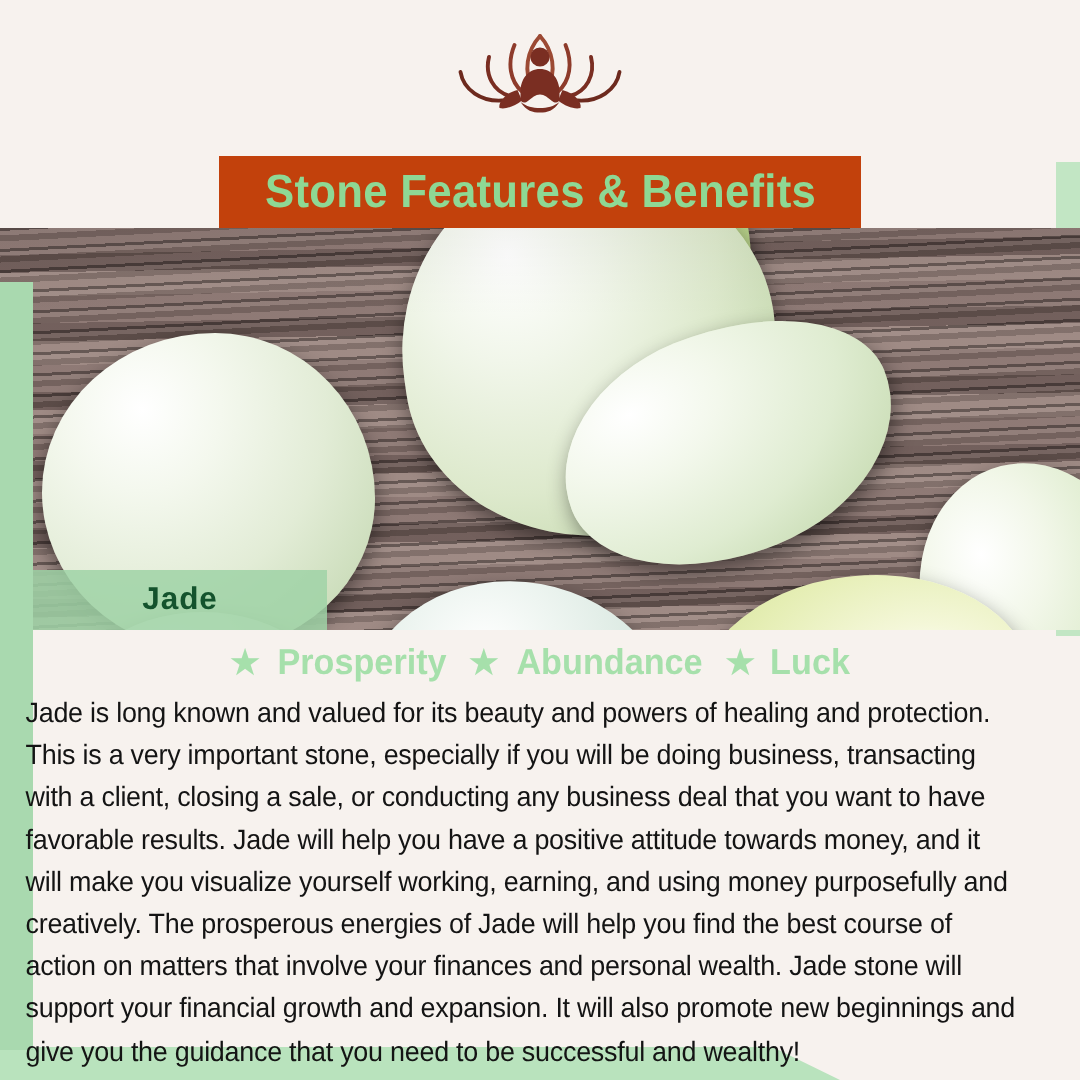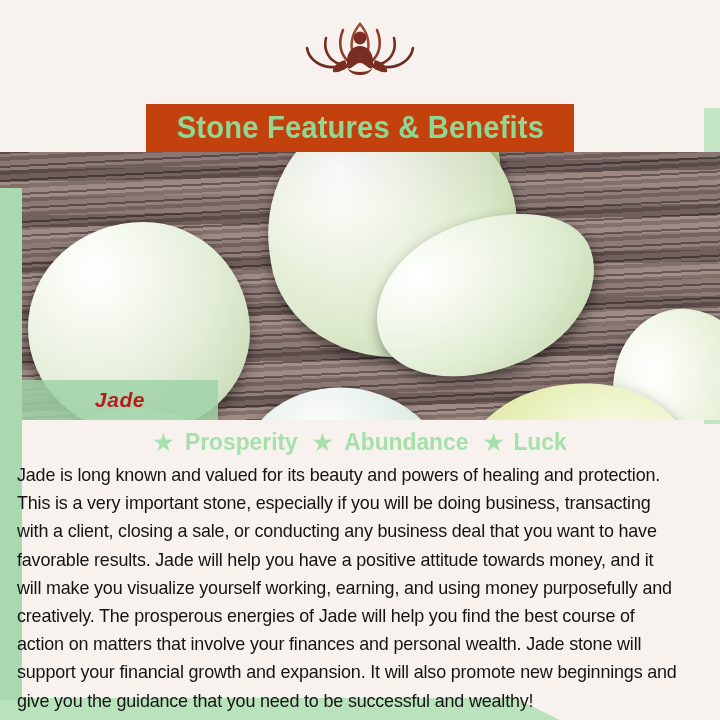--- a/index.html
+++ b/index.html
@@ -171,25 +171,24 @@
   
   .name-bar {
     position: absolute;
     left: 22px; top: 380px; width: 196px; height: 40px;
     background: rgba(160, 211, 166, 0.86);
     display: flex;
     align-items: center;
     justify-content: center;
   }
   .name-bar span {
-    color: #b91c1c;
+    color: #14532d;
     font-size: 21px;
     font-weight: bold;
     letter-spacing: 0.6px;
-    font-style: italic;
   }
 
   
   .keywords {
     position: absolute;
     left: 0; top: 428px; width: 720px;
     display: flex;
     align-items: center;
     justify-content: center;
     gap: 11px;

